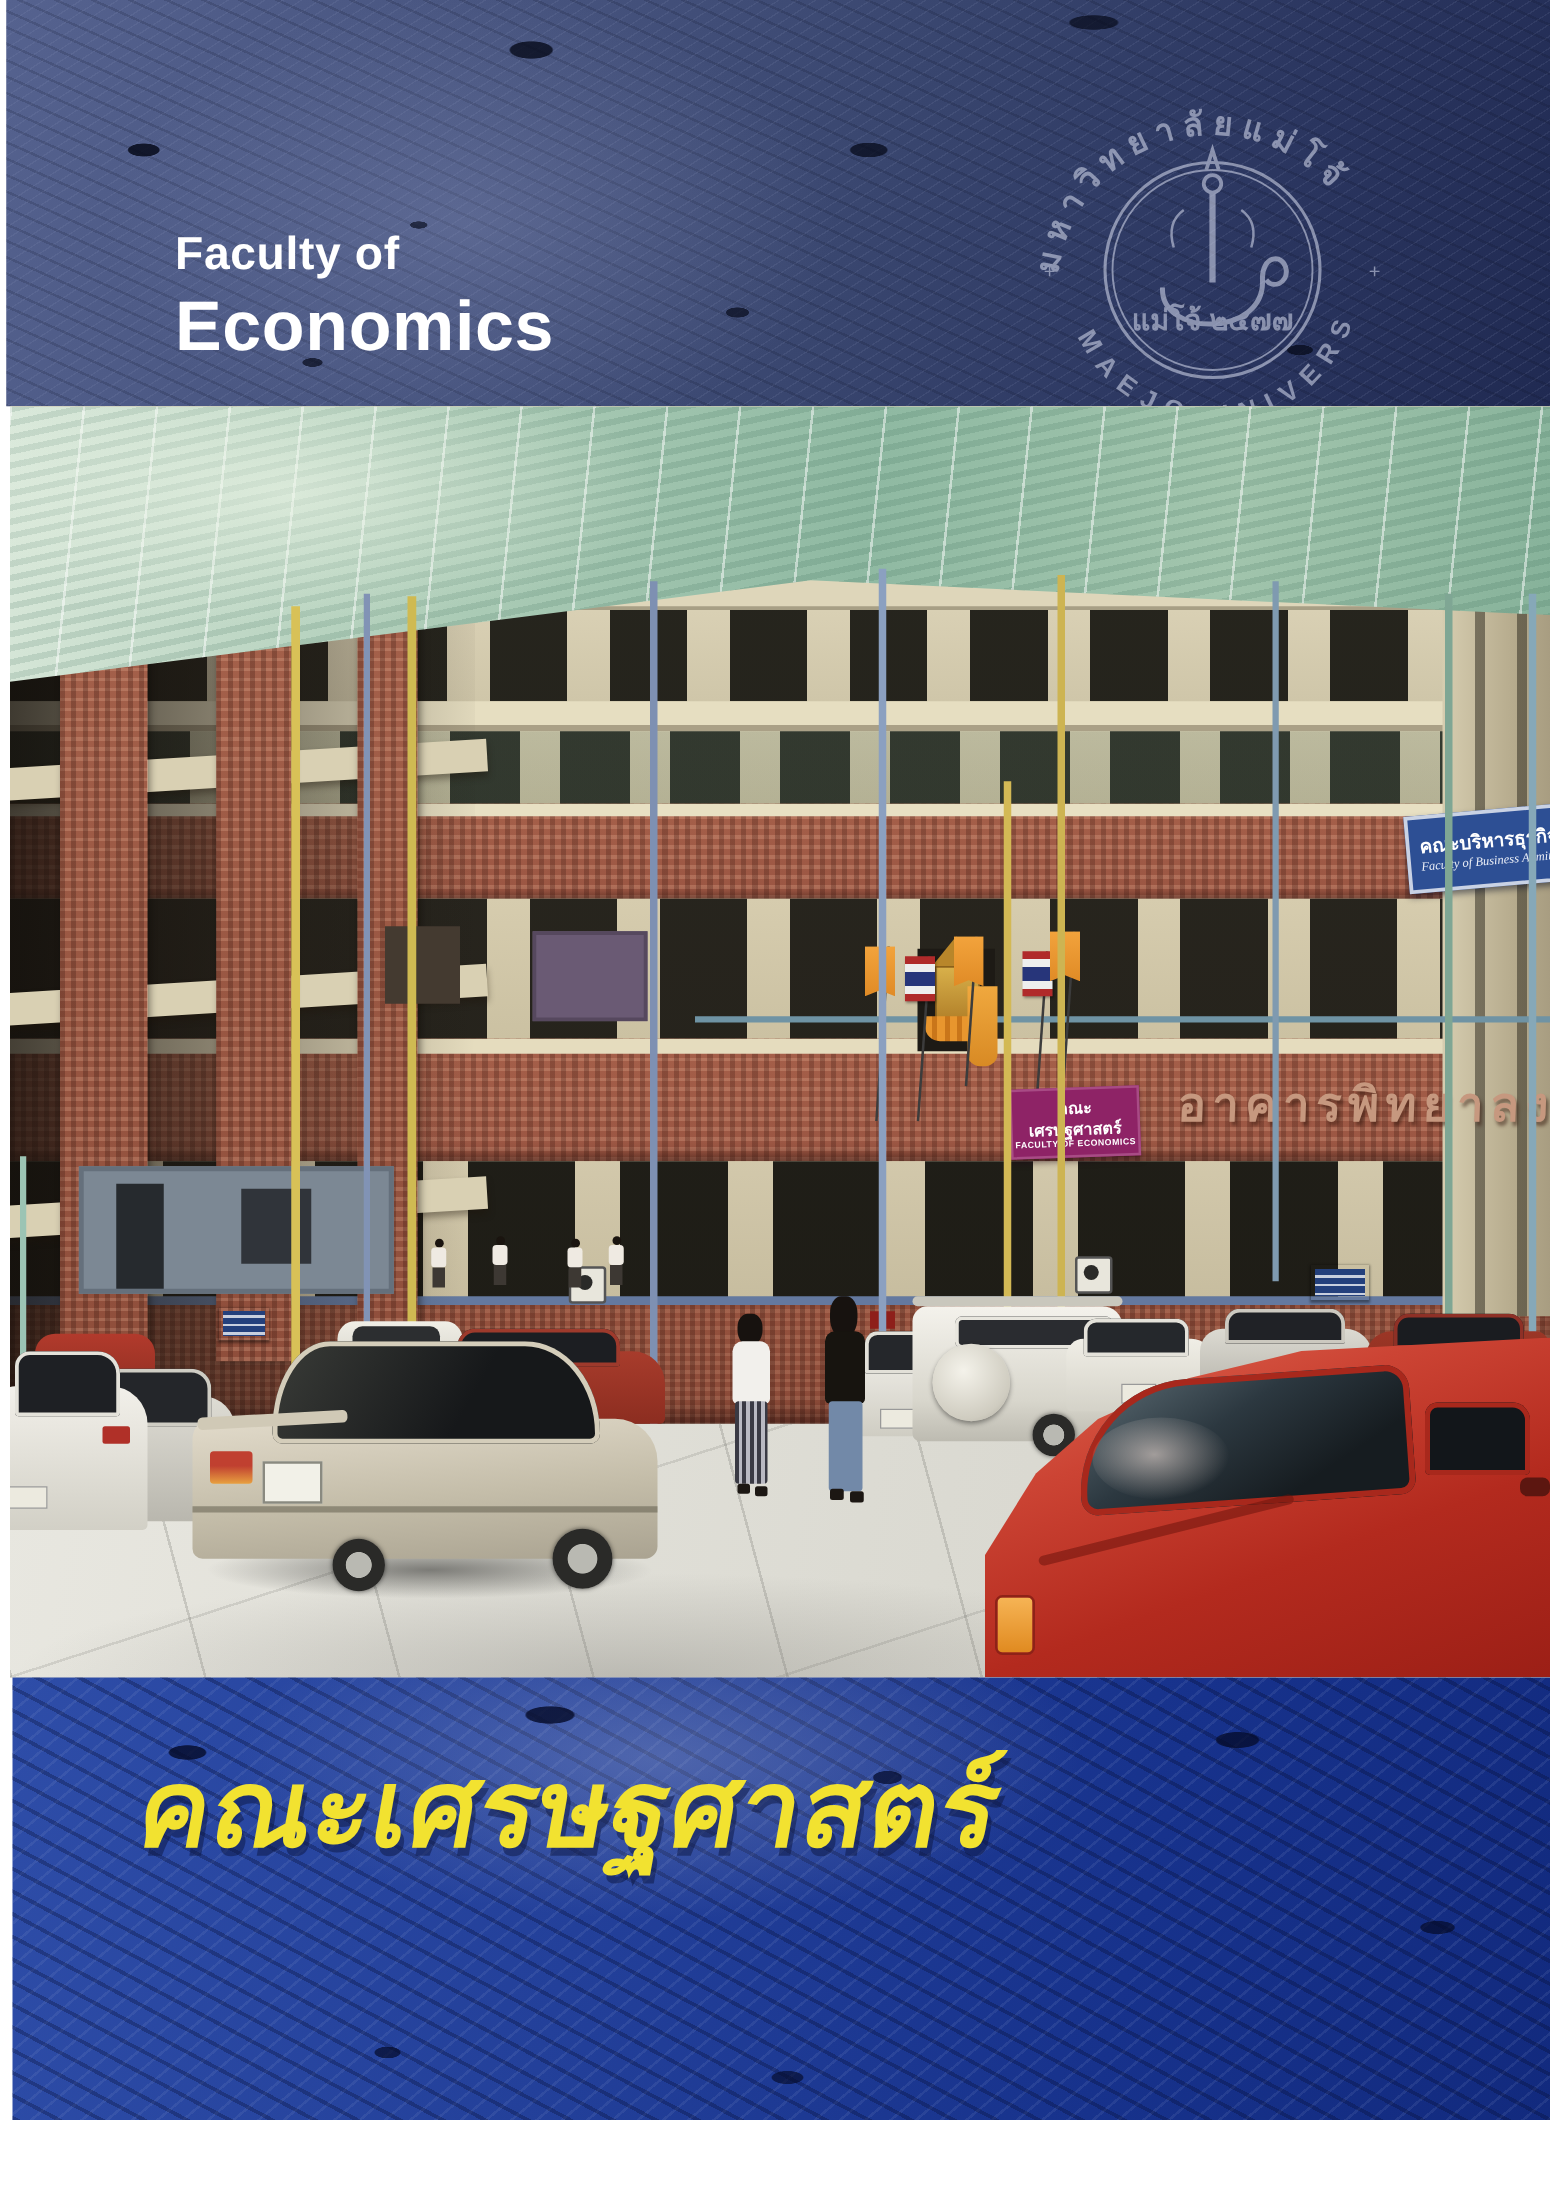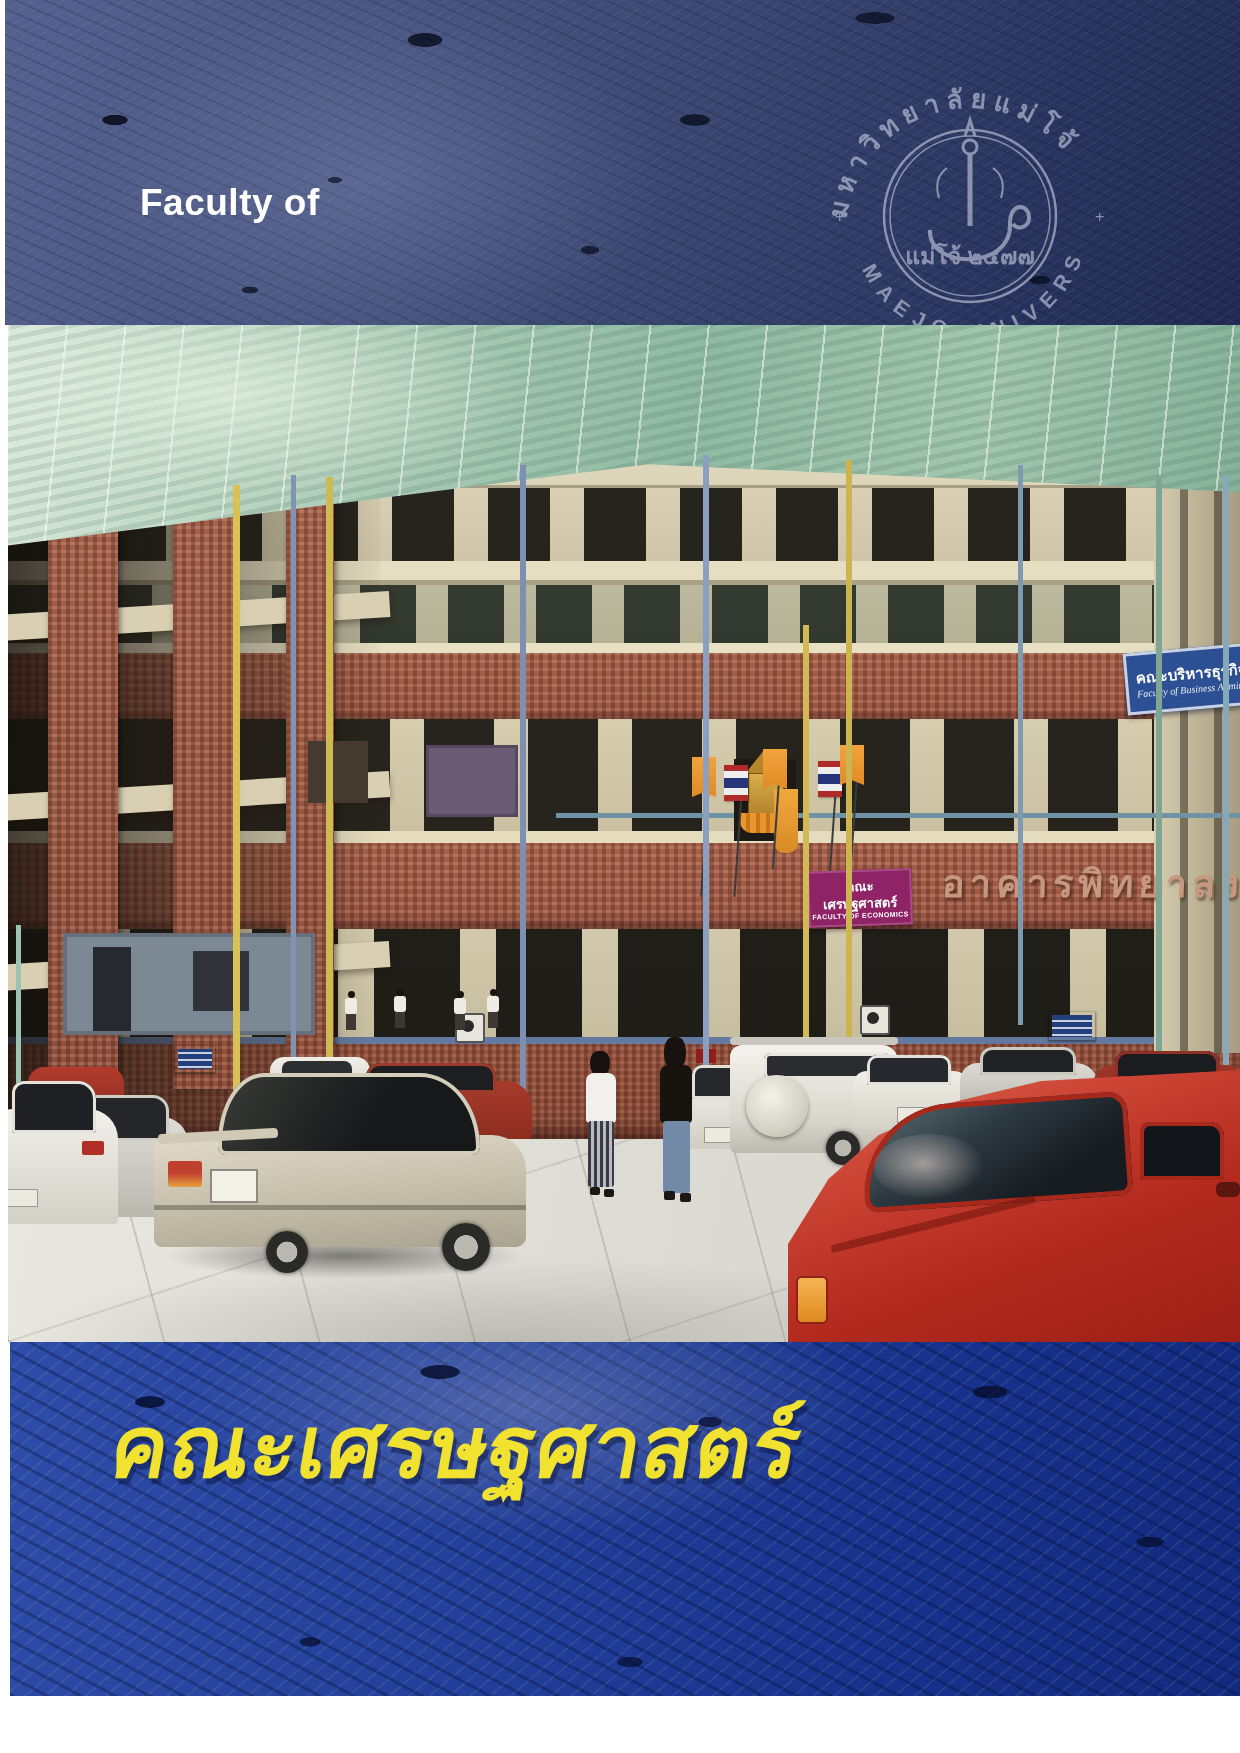--- a/index.html
+++ b/index.html
@@ -161,20 +161,21 @@
       transform:skewX(-10deg);letter-spacing:1px;white-space:nowrap;
       text-shadow:4px 6px 0 rgba(12,22,66,.5);}
 </style>
 </head>
 <body>
 
 <div class="page">
 
   <div class="abs top-band">
     <div class="abs faculty-of">Faculty of</div>
+    <div class="abs faculty-name">Economics</div>
 
     <svg class="abs seal" width="310" height="310" viewBox="0 0 310 310">
       <g fill="none" stroke="#d9def0" stroke-width="2.5">
         <circle cx="155" cy="158" r="86"></circle>
         <circle cx="155" cy="158" r="80" stroke-width="1.5"></circle>
         <path d="M 115,172 C 113,212 197,212 195,166 C 194,146 212,144 214,158 C 215,169 203,173 198,166" stroke-width="4"></path>
         <line x1="155" y1="96" x2="155" y2="168" stroke-width="5"></line>
         <circle cx="155" cy="89" r="7" stroke-width="3"></circle>
         <path d="M 150,78 L 155,62 L 160,78" stroke-width="3"></path>
         <path d="M 132,110 q -14,10 -8,30 M 178,110 q 14,10 8,30" stroke-width="2"></path>

